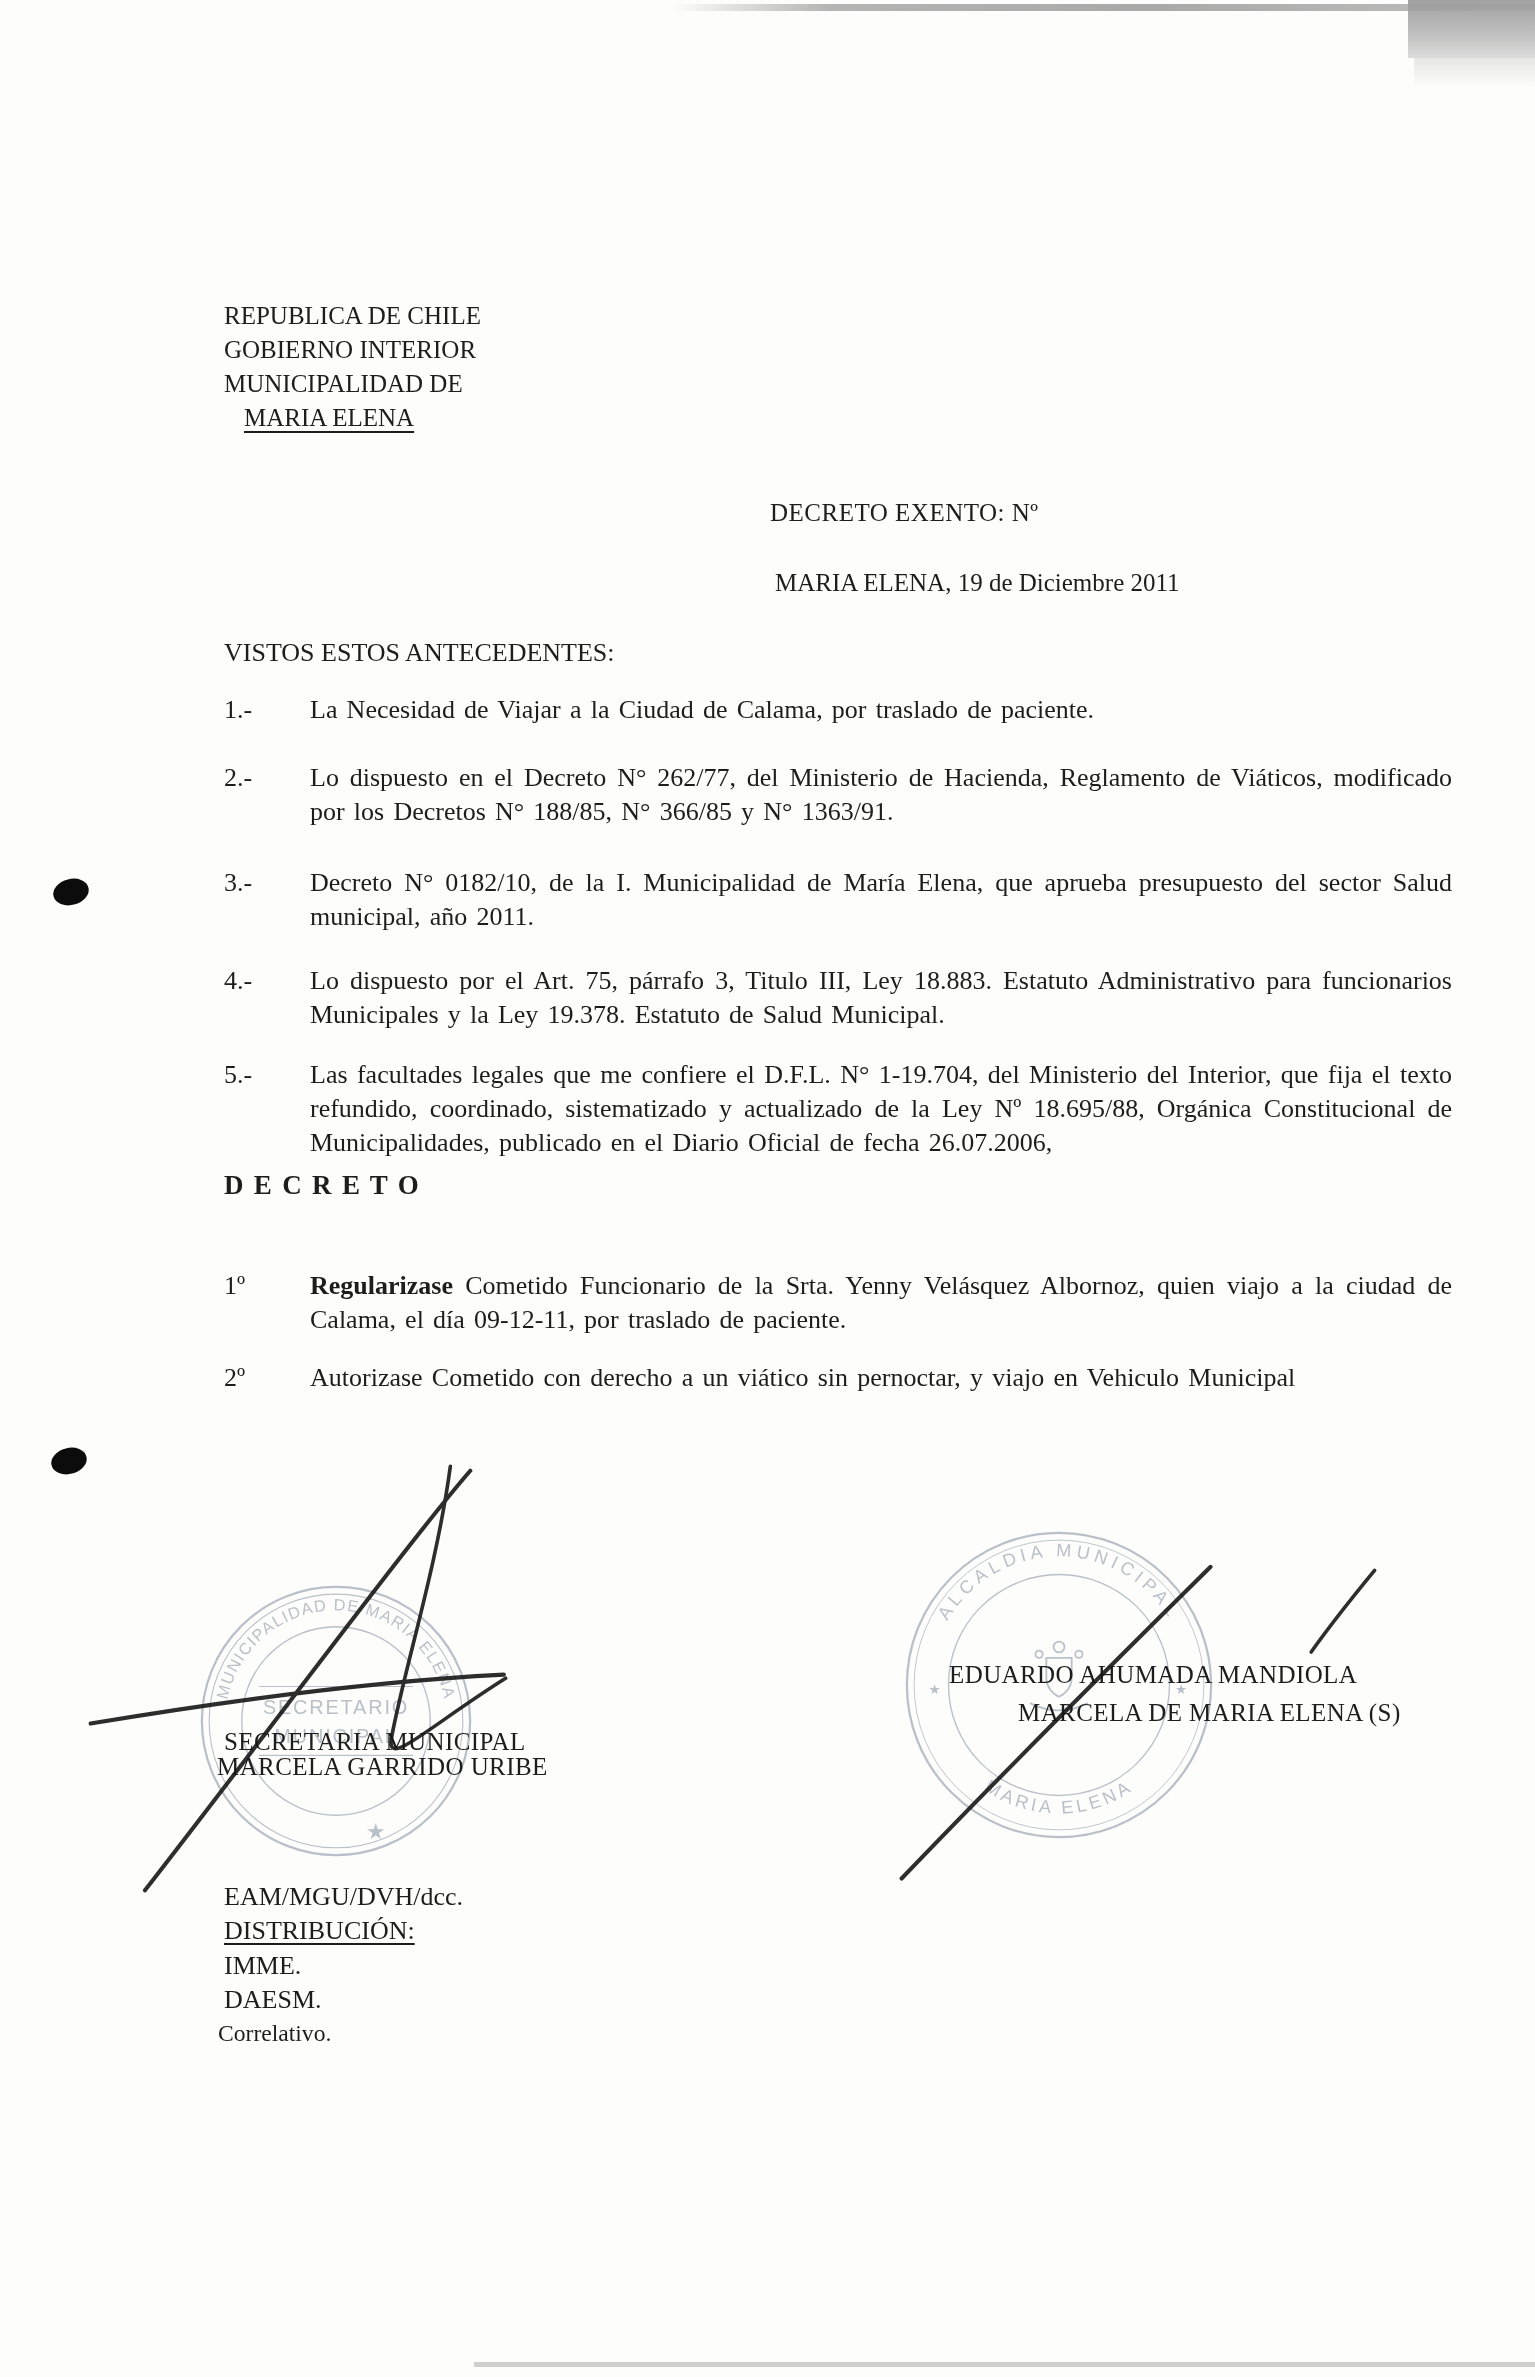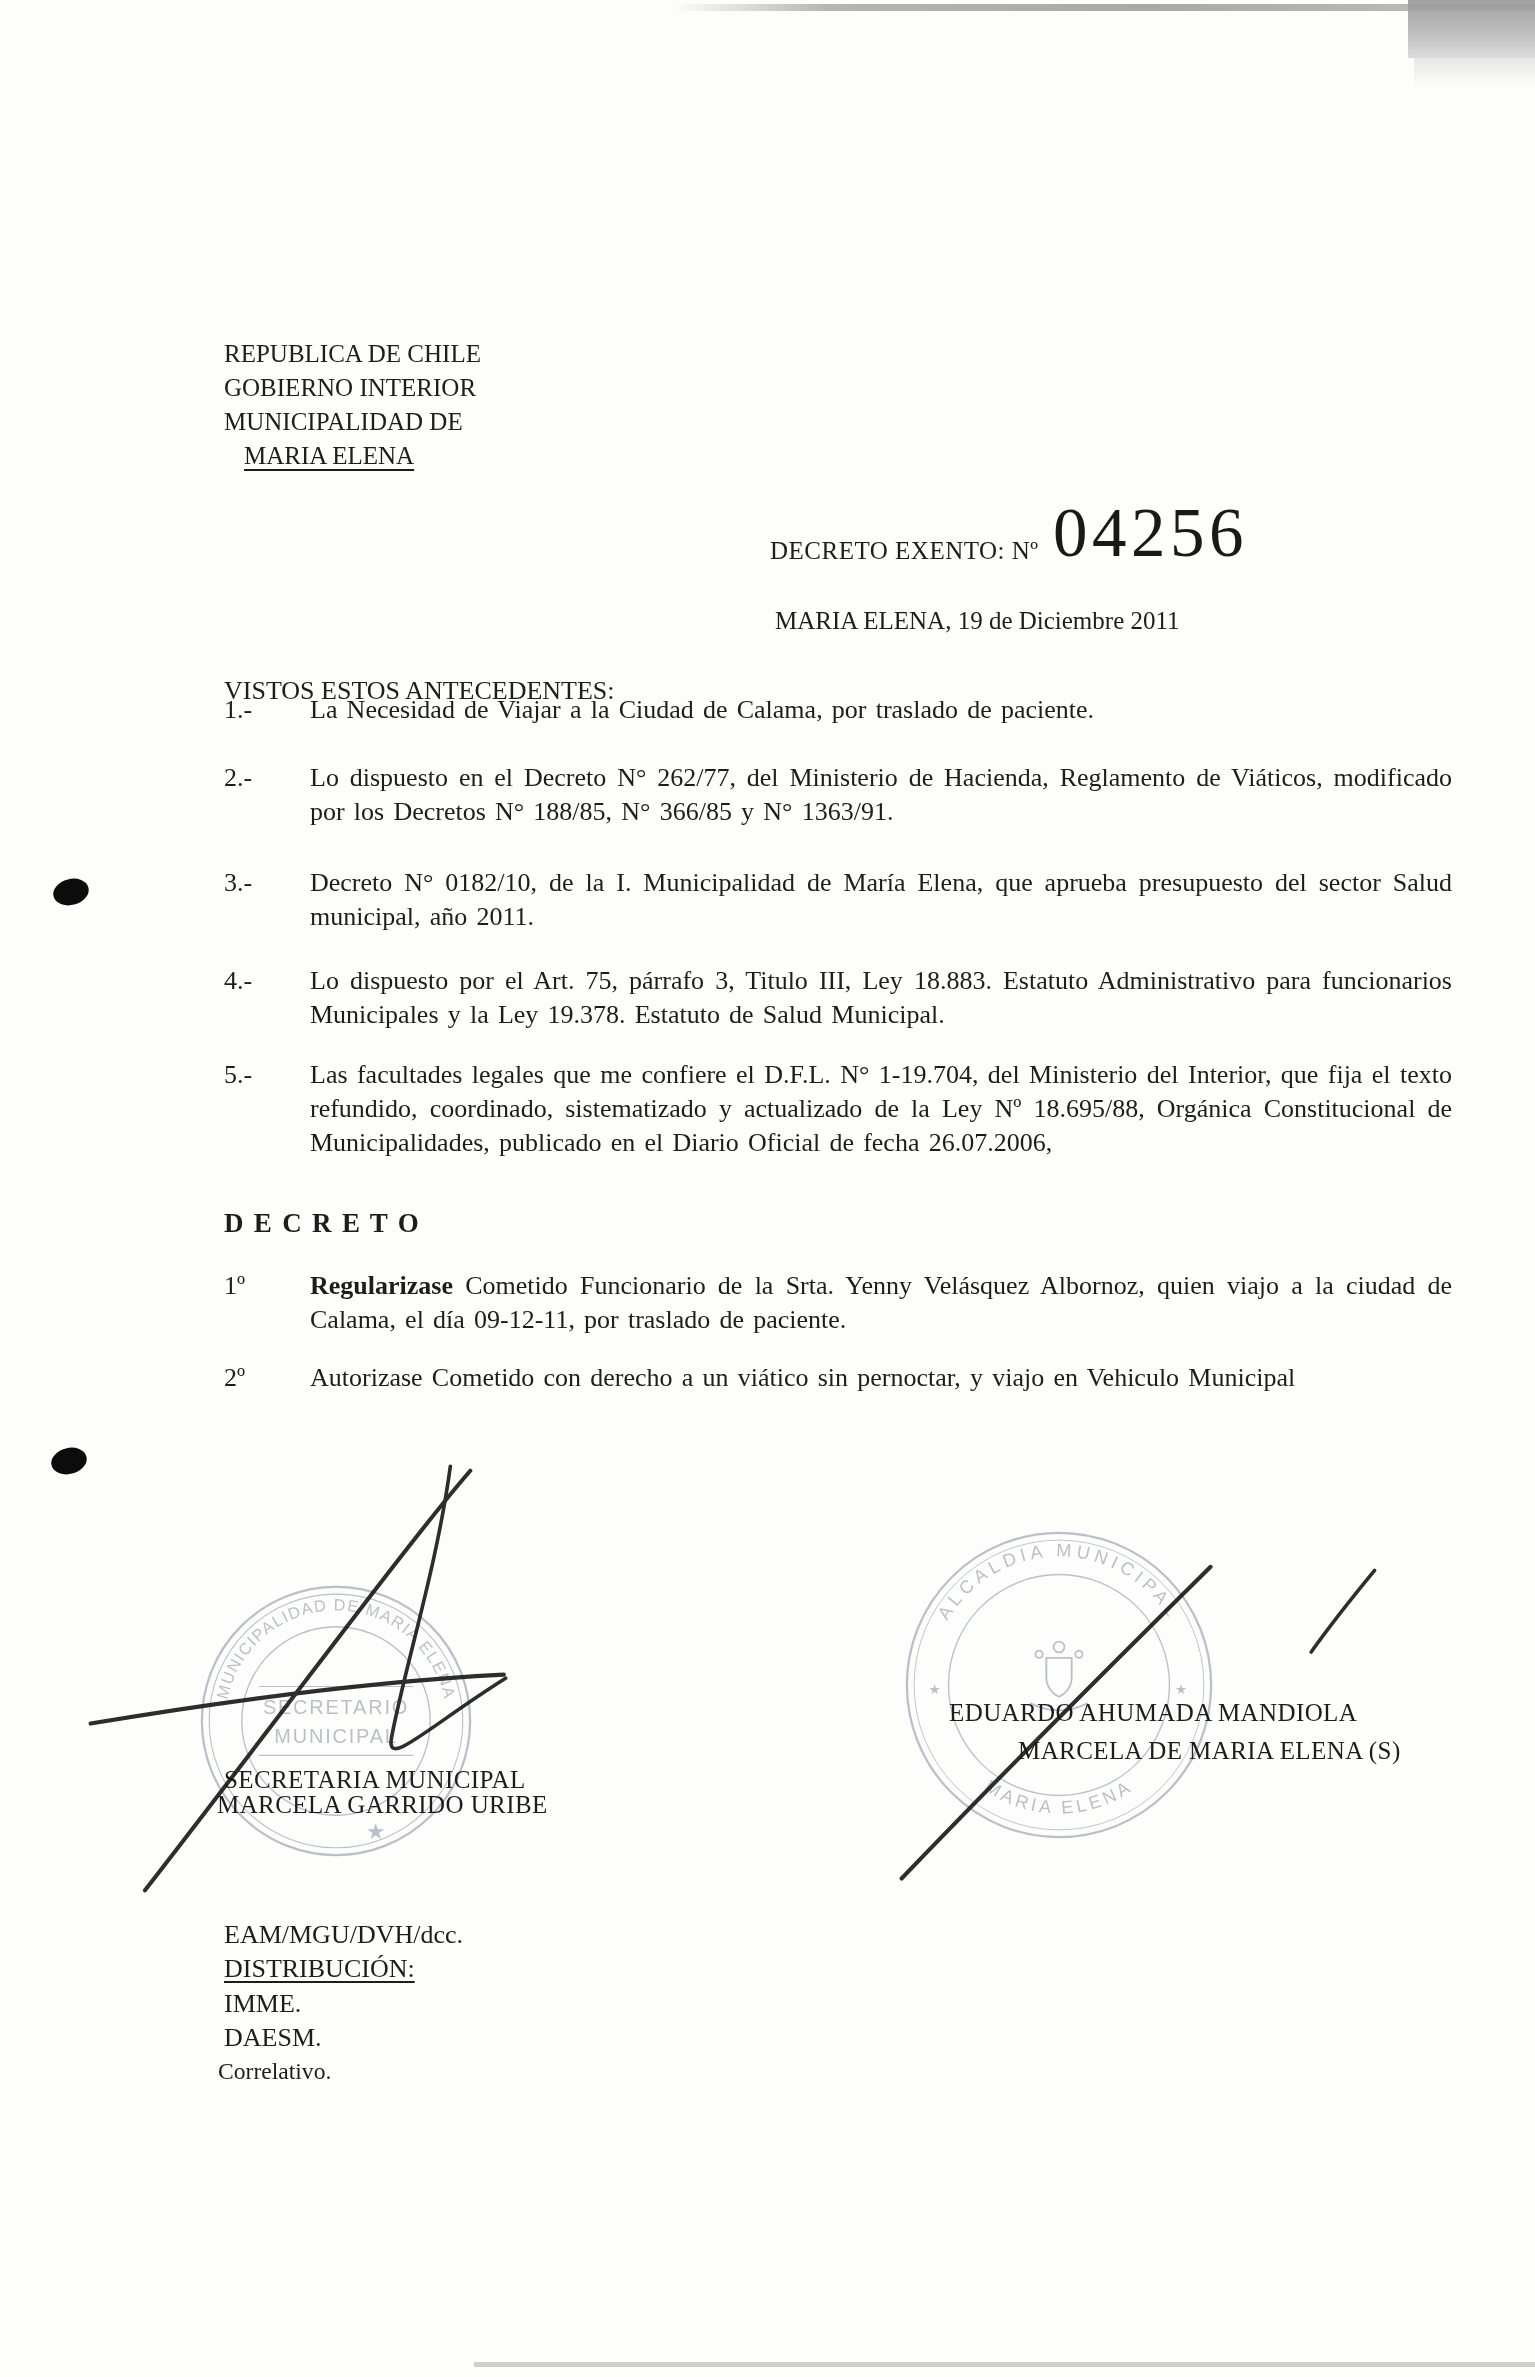--- a/index.html
+++ b/index.html
@@ -7,21 +7,21 @@
   .page {
     position: relative;
     width: 1535px;
     height: 2377px;
     background: #fdfdfb;
     margin: 0 auto;
     overflow: hidden;
     font-family: "Liberation Serif", serif;
     color: #1d1d1d;
   }
-  .abs { position: absolute; margin-top: 38px; }
+  .abs { position: absolute; }
 
   
   .artifact-top-line {
     position: absolute; left: 673px; top: 3.6px; width: 862px; height: 7.3px;
     background: linear-gradient(90deg, rgba(150,150,150,0) 0%, #a8a8a8 18%, #9a9a9a 55%, #b5b5b5 100%);
     opacity: .85;
   }
   .artifact-corner {
     position: absolute; left: 1408px; top: 0; width: 128px; height: 58px;
     background: linear-gradient(180deg, #979797 0%, #b9b9b9 60%, #d9d9d9 100%);
@@ -137,21 +137,20 @@
   </svg>
 
   <div class="abs letterhead">
     <div>REPUBLICA DE CHILE</div>
     <div>GOBIERNO  INTERIOR</div>
     <div>MUNICIPALIDAD DE</div>
     <div class="city">MARIA ELENA</div>
   </div>
 
   <div class="abs decree-label">DECRETO EXENTO:  Nº</div>
-  <div class="abs decree-number">04256</div>
   <div class="abs dateline">MARIA ELENA,  19 de Diciembre 2011</div>
 
   <div class="abs vistos">VISTOS ESTOS ANTECEDENTES:</div>
 
   <div class="item" style="top:693px">
     <span class="num">1.-</span>
     <div class="itxt">La Necesidad de Viajar a la Ciudad de Calama, por traslado de paciente.</div>
   </div>
   <div class="item" style="top:761px">
     <span class="num">2.-</span>

